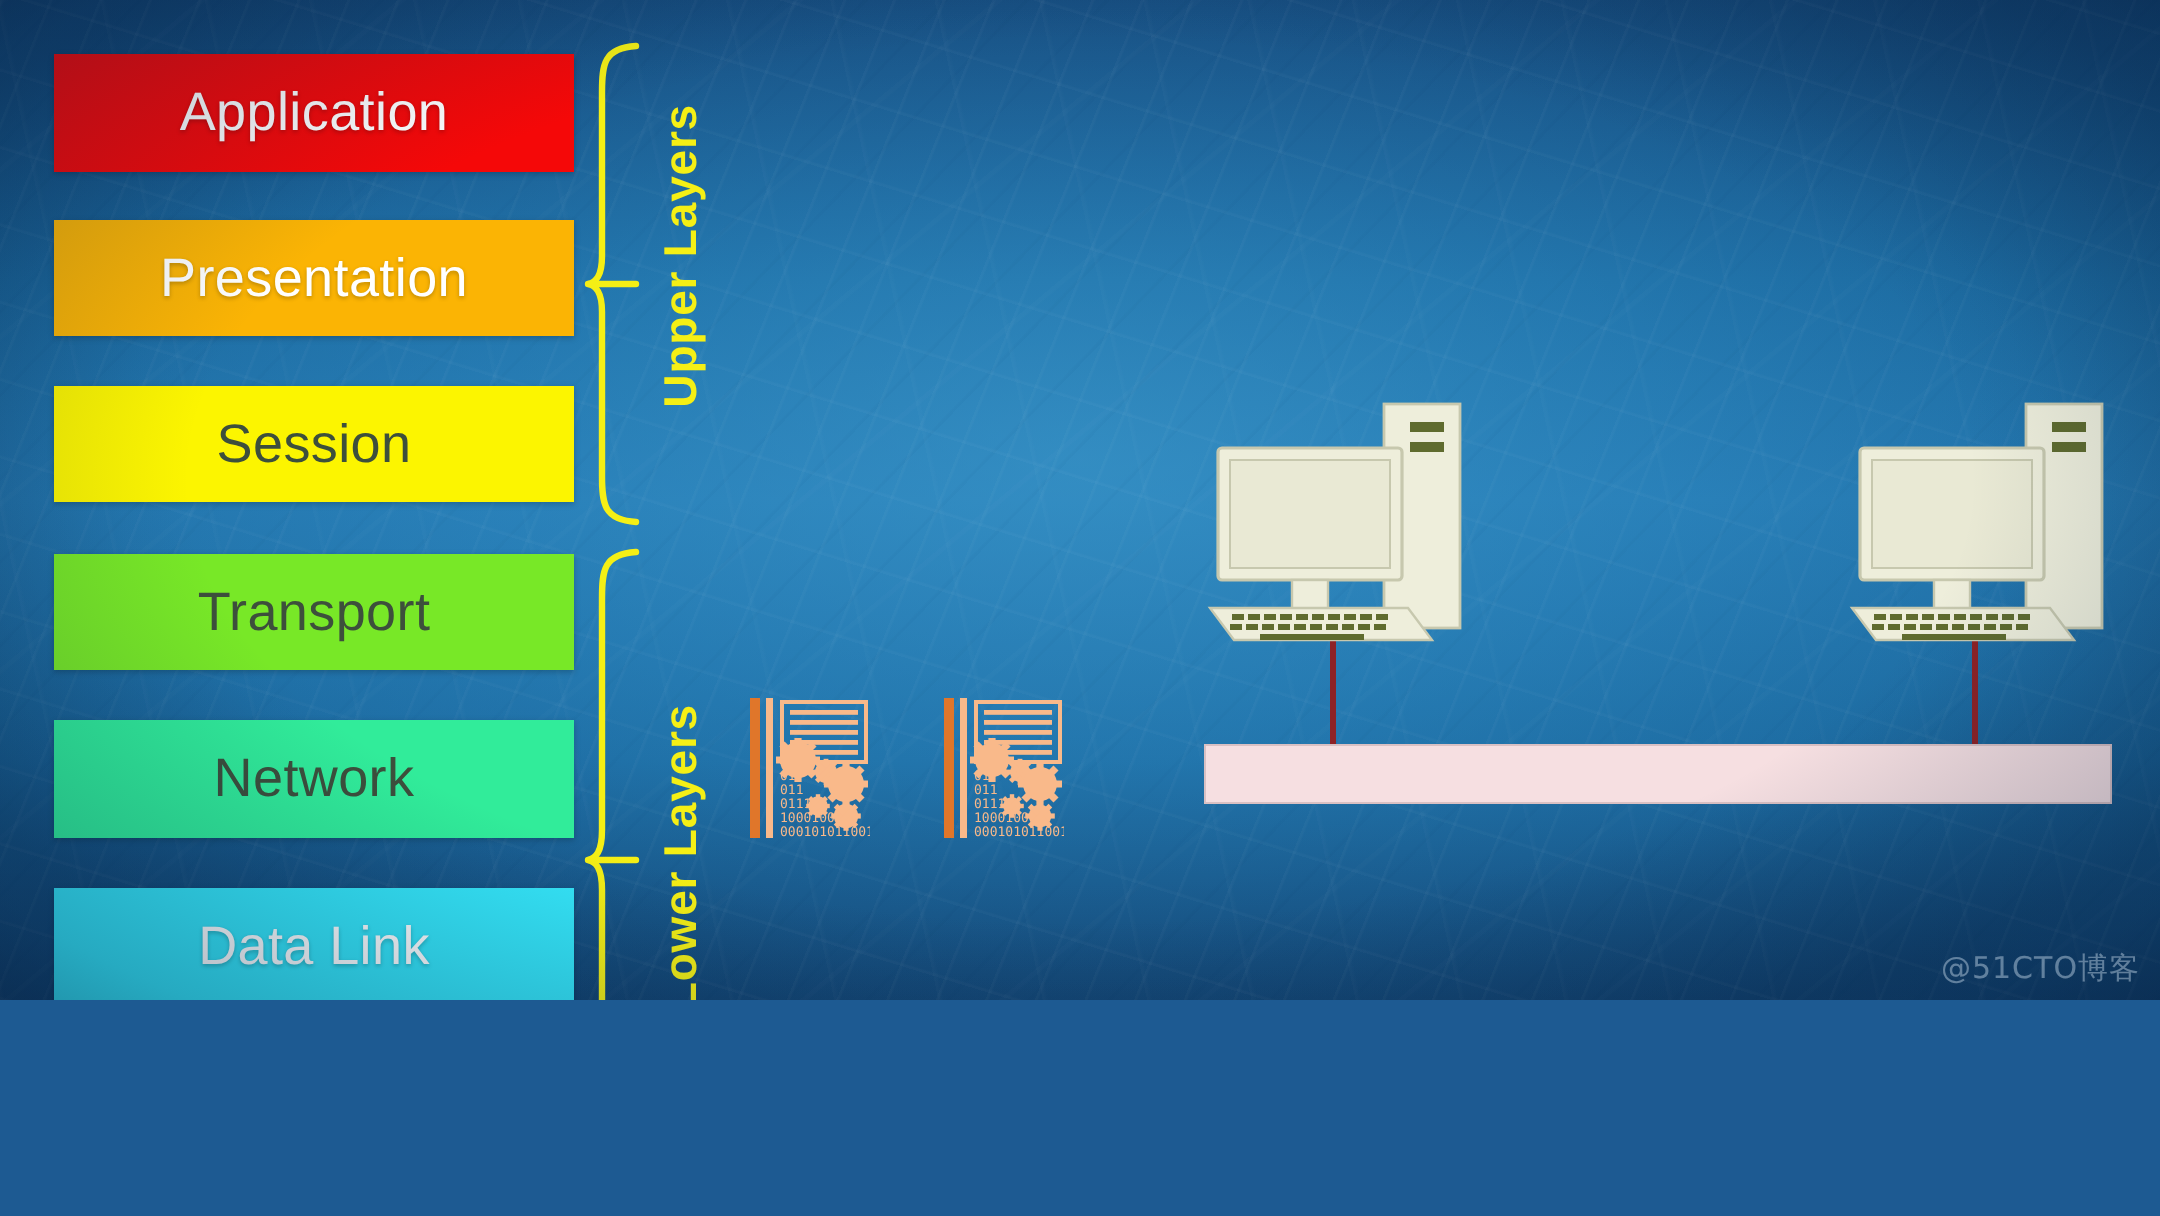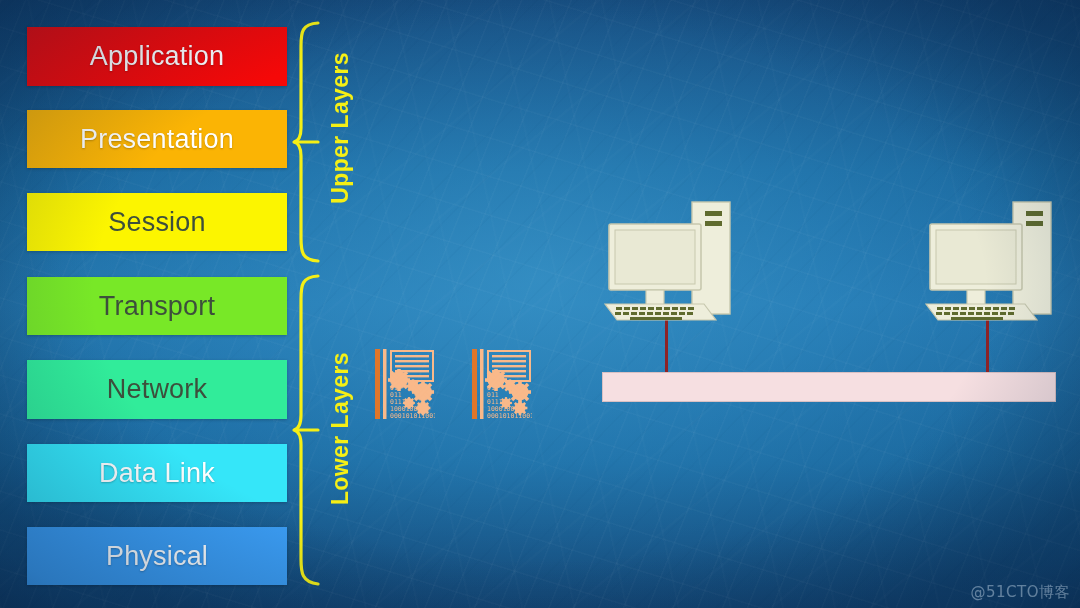--- a/index.html
+++ b/index.html
@@ -2,21 +2,21 @@
 <html><head>
 <meta charset="utf-8">
 <style>
   html,body{margin:0;padding:0;}
   body{
     width:1080px;height:608px;overflow:hidden;
     font-family:"Liberation Sans", sans-serif;
     background:#1d5a92;
   }
   #stage{
-    position:relative;width:1080px;height:608px;overflow:hidden;
+    position:relative;width:1080px;height:500px;overflow:hidden;
     background:
       radial-gradient(ellipse 62% 64% at 50% 46%, rgba(60,150,200,0.55) 0%, rgba(40,120,175,0.28) 45%, rgba(10,60,110,0.18) 72%, rgba(6,40,80,0.45) 100%),
       linear-gradient(180deg,#1b5487 0%,#2176ad 28%,#2a84bd 50%,#2176ad 76%,#19507f 100%);
   }
   
   #texture{
     position:absolute;inset:0;pointer-events:none;opacity:.5;
     background-image:
       repeating-linear-gradient(112deg, rgba(255,255,255,0.055) 0px, rgba(255,255,255,0.055) 1px, rgba(255,255,255,0) 2px, rgba(255,255,255,0) 23px),
       repeating-linear-gradient(17deg, rgba(255,255,255,0.05) 0px, rgba(255,255,255,0.05) 1px, rgba(255,255,255,0) 2px, rgba(255,255,255,0) 37px),

